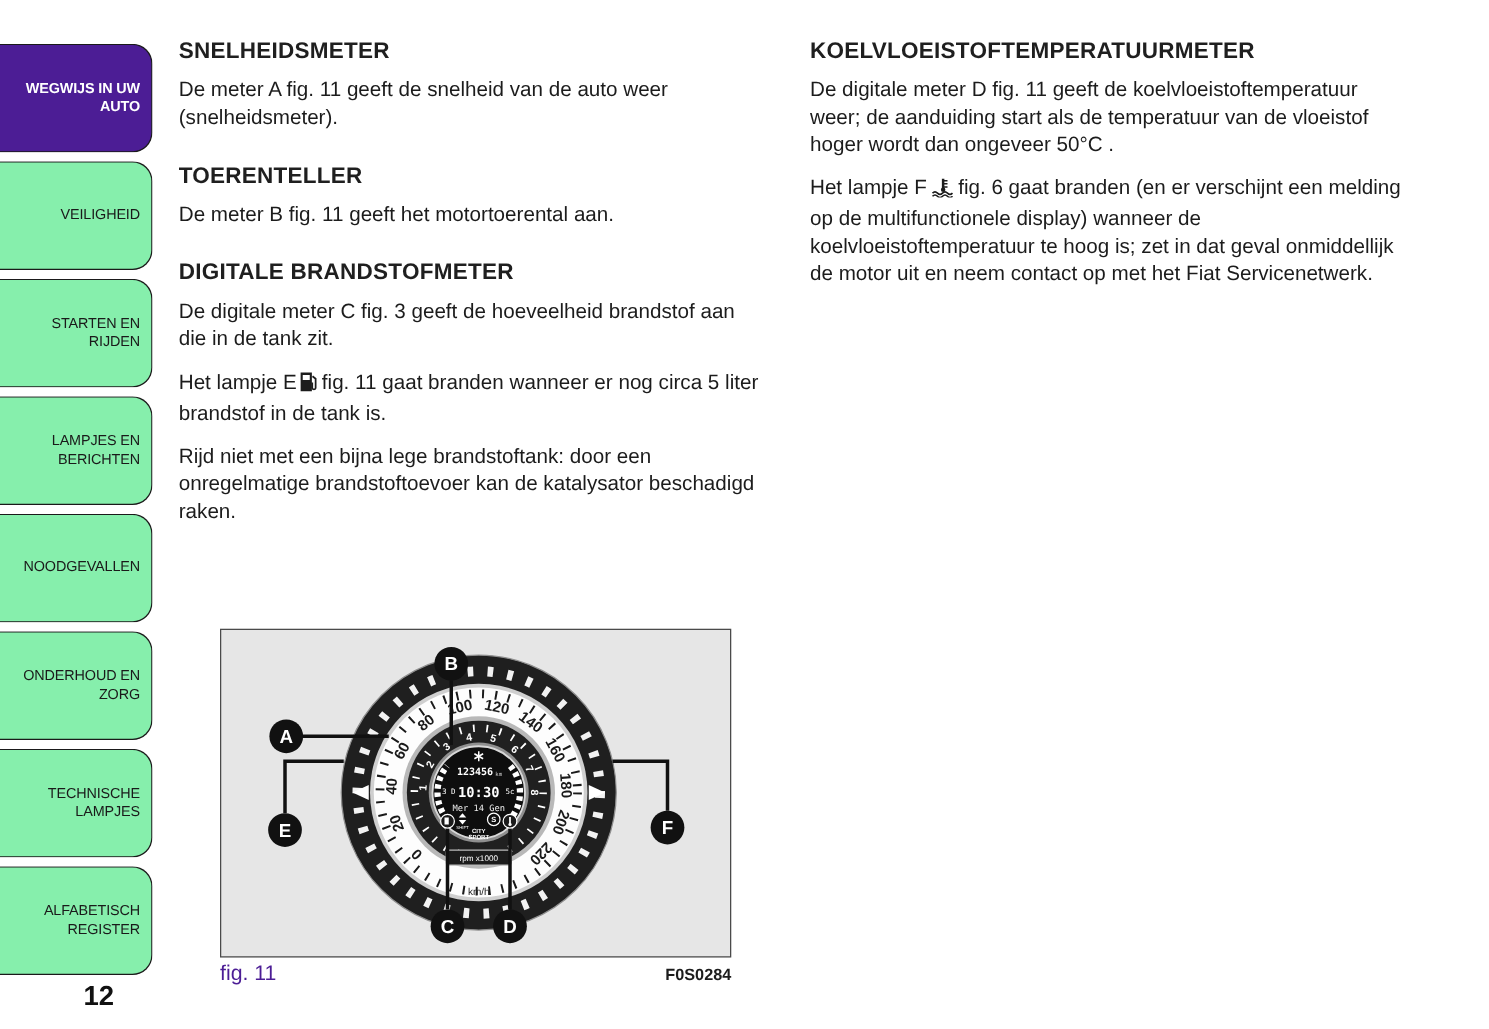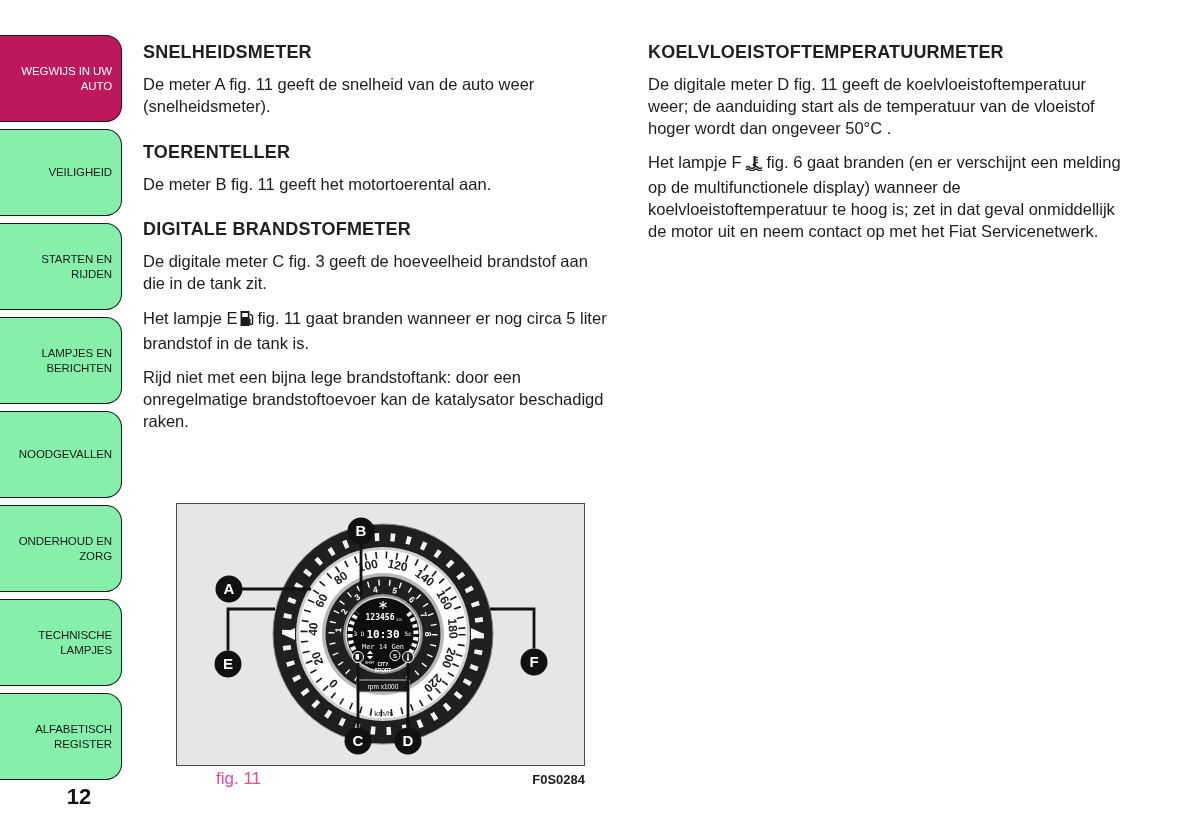--- a/index.html
+++ b/index.html
@@ -11,47 +11,47 @@
   
   .sidebar{position:absolute;left:0;top:35px;width:122px;}
   .tab{
     box-sizing:border-box;width:122px;height:87px;margin-bottom:7px;
     background:#86efac;border:1.6px solid #1a1a1a;border-left:none;
     border-radius:0 16px 16px 0;
     display:flex;align-items:center;justify-content:flex-end;
     text-align:right;padding:6px 9px 6px 8px;
     font-size:11.5px;line-height:1.3;letter-spacing:-0.1px;color:#1a1a1a;
   }
-  .tab.active{background:#be185d;color:#ffffff;font-weight:normal;}
+  .tab.active{background:#4c1d95;color:#ffffff;font-weight:bold;}
   .page-number{
     position:absolute;left:56px;top:784px;width:46px;text-align:center;
     font-size:22px;font-weight:bold;color:#111;
   }
   
   .col{position:absolute;top:30px;}
   .col-left{left:143px;width:468px;}
   .col-right{left:648px;width:480px;}
   h2{
     font-size:18px;font-weight:bold;letter-spacing:0.2px;color:#1f1f1f;
     margin:24px 0 11px 0;
   }
-  .col h2:first-child{margin-top:12px;}
+  .col h2:first-child{margin-top:0;}
   p{font-size:16.5px;line-height:1.32;margin:0 0 13px 0;}
   .inline-icon{display:inline-block;vertical-align:-3px;margin:0 3px;}
   
   .figure-box{
     position:absolute;left:176px;top:503px;width:409px;height:263px;
     background:#e6e6e6;border:1px solid #4a4a4a;box-sizing:border-box;
   }
   .figure-box svg{display:block;}
   .figure-caption-row{
     position:absolute;left:176px;top:769px;width:409px;
     display:flex;justify-content:space-between;align-items:baseline;
   }
-  .figure-caption{font-size:17px;color:#ec4899;margin-left:40px;}
+  .figure-caption{font-size:17px;color:#4c1d95;}
   .figure-code{font-size:13px;font-weight:bold;color:#1c1c1c;}
   .mono{font-family:"DejaVu Sans Mono",monospace;}
 </style>
 </head>
 <body>
 
 <nav class="sidebar">
   <div class="tab active">
       <span>WEGWIJS IN UW AUTO</span>
     </div>

